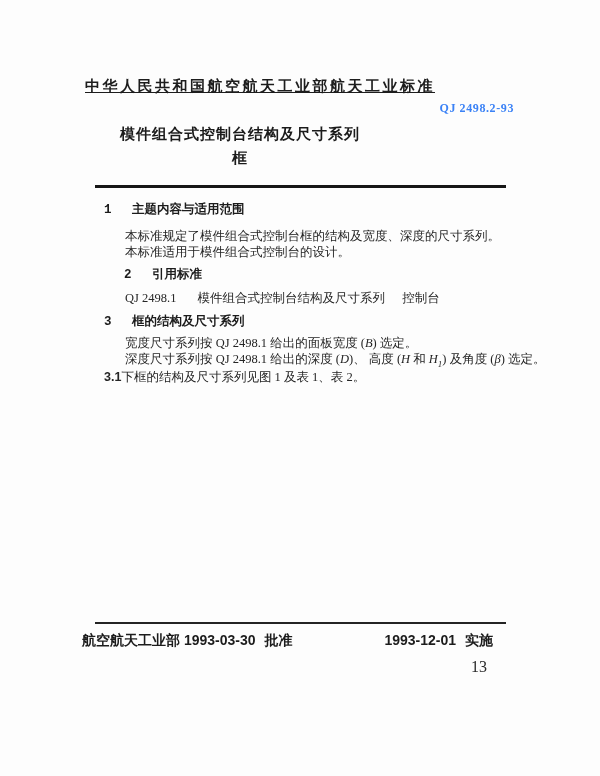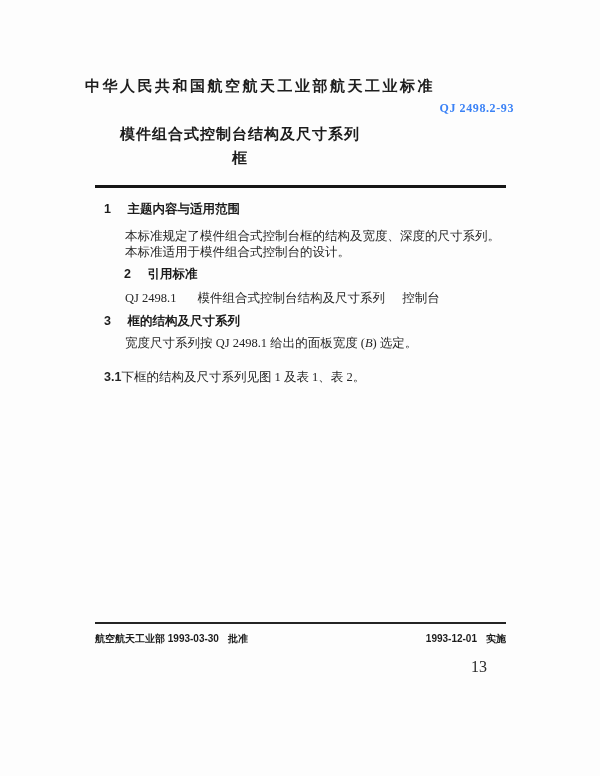--- a/index.html
+++ b/index.html
@@ -21,20 +21,21 @@
     top: 77px;
     left: 0;
     width: 520px;
     text-align: center;
     font-family: "Liberation Sans", sans-serif;
     font-weight: bold;
     font-size: 15px;
     letter-spacing: 2.5px;
     color: #1d1d1d;
     white-space: nowrap;
+    text-decoration: underline;
   }
   .standard-no {
     position: absolute;
     top: 101px;
     left: 100px;
     width: 414px;
     text-align: right;
     font-family: "Liberation Serif", serif;
     font-weight: bold;
     font-size: 12px;
@@ -66,21 +67,21 @@
     position: absolute;
     top: 622px;
     left: 95px;
     width: 411px;
     height: 1.6px;
     background: #242424;
   }
   .sec-h {
     position: absolute;
     left: 104px;
-    font-family: Liberation Sans, sans-serif;
+    font-family: Liberation Mono, monospace;
     font-weight: bold;
     font-size: 12.5px;
     color: #1c1c1c;
     white-space: nowrap;
   }
   .sec-h .sec-no { margin-right: 13px; }
   .h1 { top: 201px; }
   .h2 { top: 266px; margin-left: 20px; }
   .h3 { top: 313px; }
   .para {
@@ -116,27 +117,27 @@
     font-style: italic;
   }
   .var-sub {
     font-family: "Liberation Serif", serif;
     font-style: italic;
     font-size: 9px;
   }
   .footer-row {
     position: absolute;
     top: 632px;
-    left: 95px;
+    left: 82px;
     width: 411px;
     display: flex;
     justify-content: space-between;
     font-family: "Liberation Sans", sans-serif;
     font-weight: bold;
-    font-size: 10px;
+    font-size: 14px;
     color: #1c1c1c;
     white-space: nowrap;
     align-items: flex-end;
   }
   .footer-row .grp span { display: inline-block; }
   .footer-row .lbl { margin-left: 9px; }
   .page-num {
     position: absolute;
     top: 658px;
     left: 95px;
@@ -184,20 +185,23 @@
 
   <div class="sec-h h3">
     <span class="sec-no">3</span>
     <span>框的结构及尺寸系列</span>
   </div>
 
   <div class="para pw">
     <span>宽度尺寸系列按 QJ 2498.1 给出的面板宽度 (</span><span class="var">B</span><span>) 选定。</span>
   </div>
 
+  <div class="para pd">
+    <span>深度尺寸系列按 QJ 2498.1 给出的深度 (</span><span class="var">D</span><span>)、 高度 (</span><span class="var">H</span><span> 和 </span><span class="var">H</span><sub class="var-sub">1</sub><span>) 及角度 (</span><span class="var">β</span><span>) 选定。</span>
+  </div>
 
   <div class="s31">
     <span class="sub-no">3.1</span><span>下框的结构及尺寸系列见图 1 及表 1、表 2。</span>
   </div>
 
   <div class="rule-bottom"></div>
 
   <div class="footer-row">
     <div class="grp">
       <span>航空航天工业部 1993-03-30</span><span class="lbl">批准</span>

